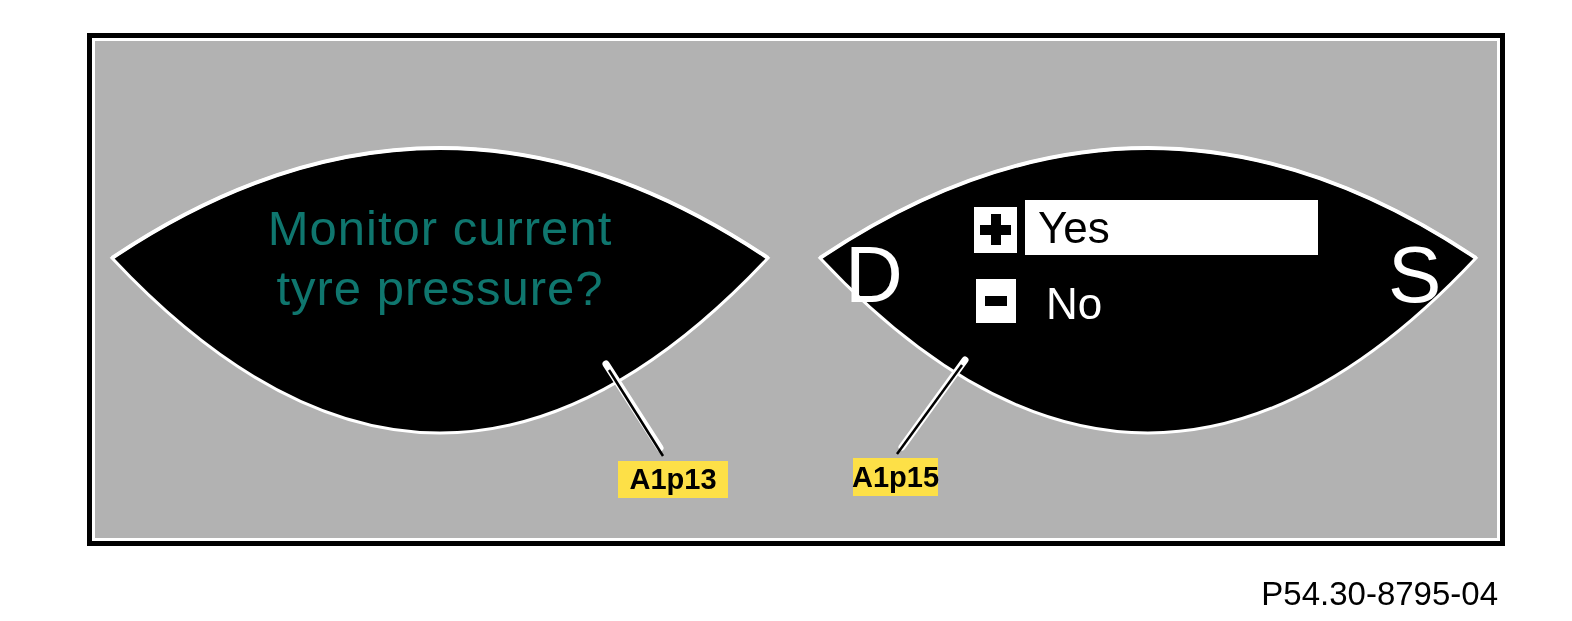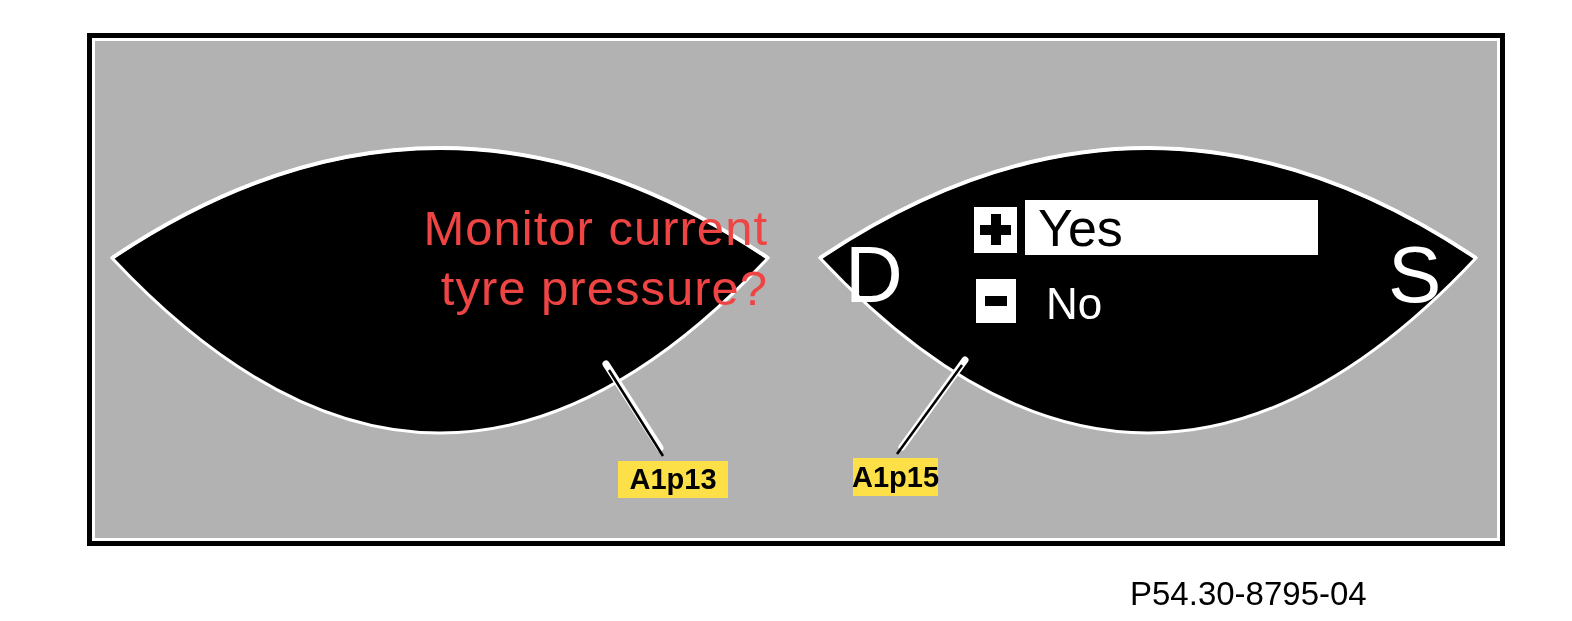--- a/index.html
+++ b/index.html
@@ -10,53 +10,53 @@
   .panel{
     position:absolute;left:87px;top:33px;width:1408px;height:503px;
     border:5px solid #000000;background:#ffffff;
   }
   .panel-fill{position:absolute;left:3px;top:3px;right:3px;bottom:3px;background:#b2b2b2;}
   .lens-svg{position:absolute;}
   .lens-left{left:108px;top:144px;}
   .lens-right{left:816px;top:144px;}
   .question-text{
     position:absolute;left:112px;top:198px;width:656px;
-    text-align:right;color:#ef4444;font-size:49px;line-height:60px;letter-spacing:1px;
+    text-align:center;color:#0f766e;font-size:49px;line-height:60px;letter-spacing:1px;
   }
   .letter{
     position:absolute;color:#ffffff;font-size:80px;line-height:86px;font-weight:400;
   }
   .letter-d{left:845px;top:232px;}
   .letter-s{left:1388px;top:232px;}
   .btn-box{position:absolute;background:#ffffff;}
   .plus-box{left:974px;top:207px;width:43px;height:46px;}
   .minus-box{left:976px;top:279px;width:40px;height:44px;}
   .plus-icon,.minus-icon{position:absolute;left:0;top:0;width:100%;height:100%;}
   .plus-icon::before{content:"";position:absolute;left:6px;top:18px;width:31px;height:10px;background:#000;}
   .plus-icon::after{content:"";position:absolute;left:17px;top:7px;width:10px;height:31px;background:#000;}
   .minus-icon::before{content:"";position:absolute;left:9px;top:17px;width:22px;height:10px;background:#000;}
   .yes-bar{
     position:absolute;left:1025px;top:200px;width:293px;height:55px;background:#ffffff;
   }
   .yes-text{
-    position:absolute;left:13px;top:0;color:#000000;font-size:52px;line-height:56px;
+    position:absolute;left:13px;top:0;color:#000000;font-size:44px;line-height:56px;
   }
   .no-text{
     position:absolute;left:1046px;top:281px;color:#ffffff;font-size:44px;line-height:46px;
   }
   .callout-label{
     position:absolute;background:#fde047;color:#000000;
     display:flex;align-items:center;justify-content:center;
     font-weight:700;font-size:29px;
   }
   .label-a1p13{left:618px;top:461px;width:110px;height:37px;}
   .label-a1p15{left:853px;top:458px;width:85px;height:38px;}
   .leader-svg{position:absolute;left:0;top:0;pointer-events:none;}
   .ref-number{
-    position:absolute;left:1130px;top:574px;width:368px;
+    position:absolute;left:1130px;top:574px;width:368px;text-align:right;
     color:#000000;font-size:33px;line-height:40px;
   }
 </style>
 </head>
 <body>
 
 <div class="page">
 
   <div class="panel">
     <div class="panel-fill"></div>

